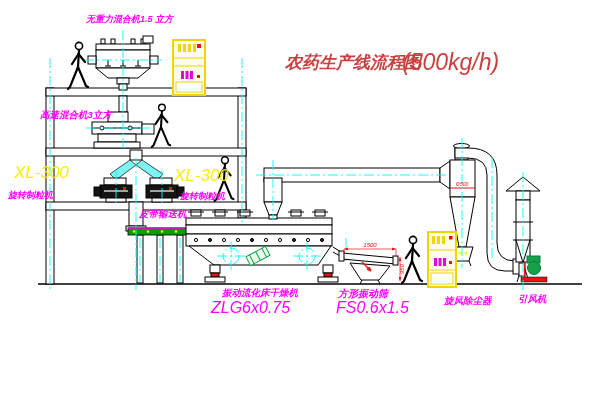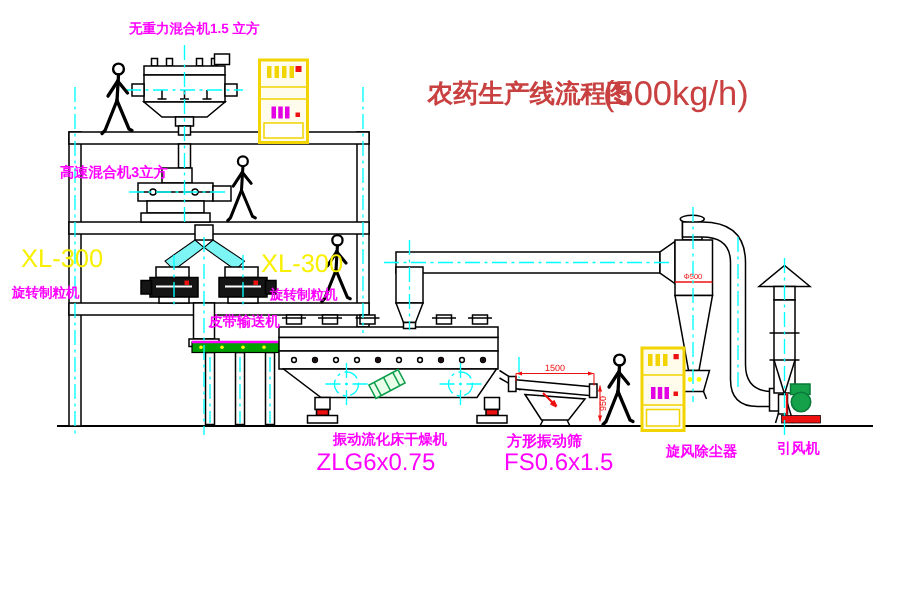--- a/index.html
+++ b/index.html
@@ -1,17 +1,17 @@
 <!DOCTYPE html>
 <html><head>
 <meta charset="utf-8">
 <style>
   html,body{margin:0;padding:0;background:#fff;}
   .stage{position:relative;width:600px;height:403px;background:#ffffff;overflow:hidden;
-         font-family:"Liberation Sans", sans-serif;}
+         font-family:"Liberation Sans", sans-serif;font-style:italic;}
   svg text{font-family:"Liberation Sans", sans-serif;}
   .zh-label{font-weight:bold;}
 </style>
 </head>
 <body>
 
 <div class="stage">
 <svg width="600" height="403" viewBox="0 0 600 403">
   <defs>
     <g id="walker" stroke="#000" stroke-width="2.2" fill="none" stroke-linecap="round">

